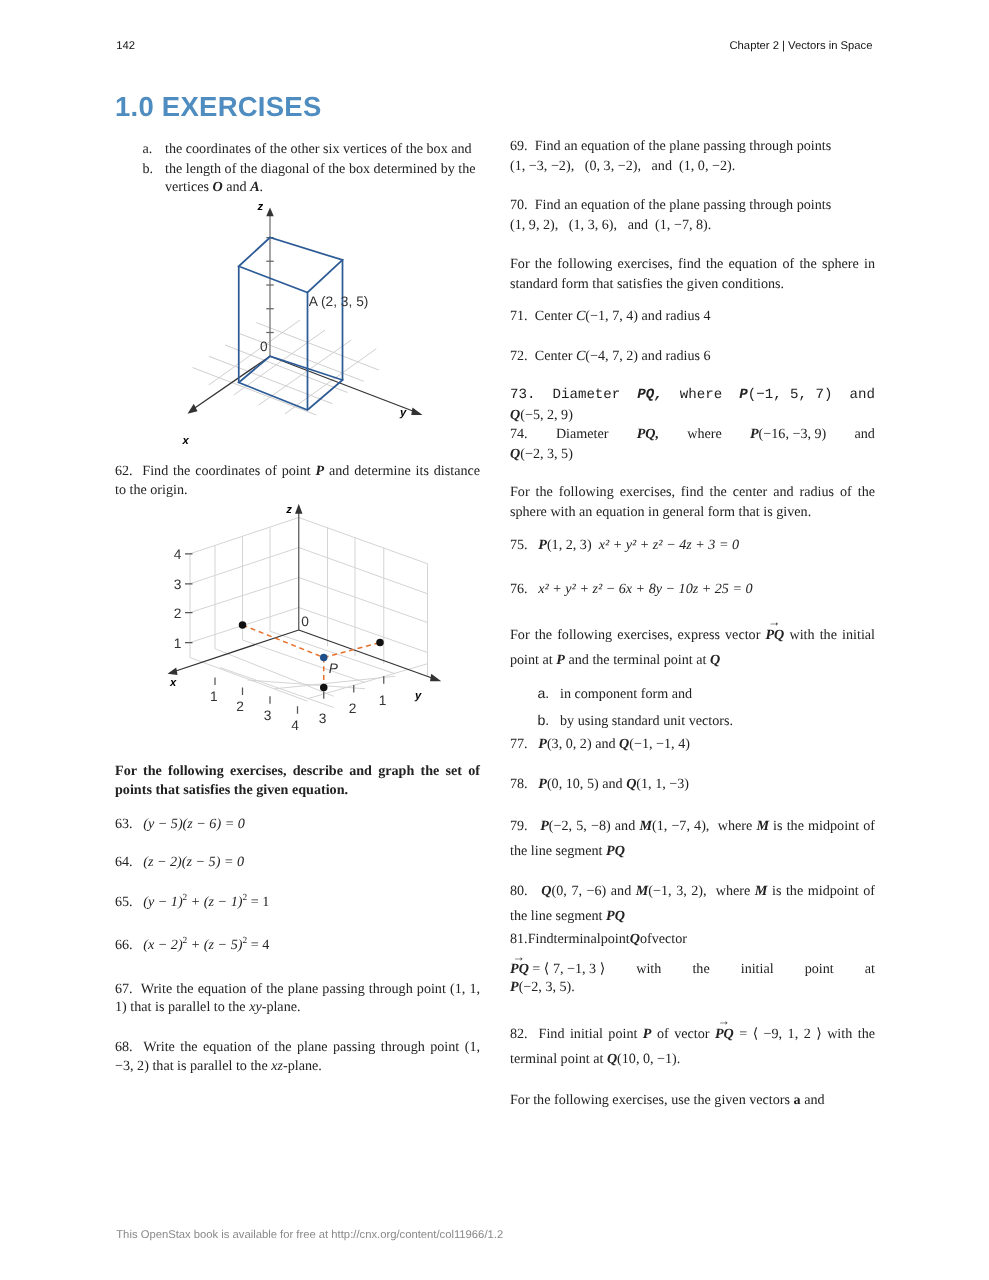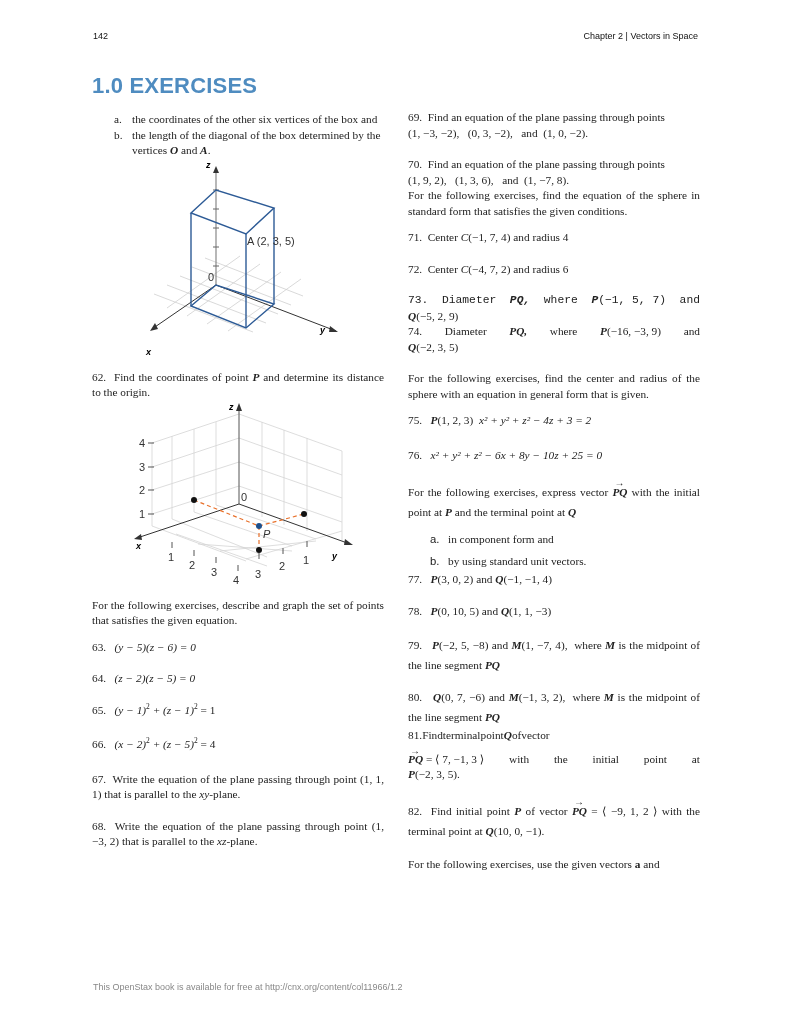--- a/index.html
+++ b/index.html
@@ -157,21 +157,21 @@
     </g>
     <text x="36" y="160" font-size="11" fill="#333">1</text>
     <text x="57" y="168" font-size="11" fill="#333">2</text>
     <text x="79" y="175" font-size="11" fill="#333">3</text>
     <text x="101" y="183" font-size="11" fill="#333">4</text>
     <text x="123" y="177" font-size="11" fill="#333">3</text>
     <text x="147" y="169" font-size="11" fill="#333">2</text>
     <text x="171" y="163" font-size="11" fill="#333">1</text>
   </svg>
 
-  <p class="p" style="margin-top:12px;">For the following exercises, describe and graph the set of points that satisfies the given equation.</p>
+  <p class="p" style="margin-top:24px;font-weight:bold;">For the following exercises, describe and graph the set of points that satisfies the given equation.</p>
   <p class="p" style="margin-top:11px;"><span>63.</span>&nbsp;&nbsp; <span class="m">(y − 5)(z − 6) = 0</span></p>
   <p class="p" style="margin-top:16px;"><span>64.</span>&nbsp;&nbsp; <span class="m">(z − 2)(z − 5) = 0</span></p>
   <p class="p" style="margin-top:16px;"><span>65.</span>&nbsp;&nbsp; <span class="m">(y − 1)</span><sup>2</sup><span class="m"> + (z − 1)</span><sup>2</sup><span> = 1</span></p>
   <p class="p" style="margin-top:19px;"><span>66.</span>&nbsp;&nbsp; <span class="m">(x − 2)</span><sup>2</sup><span class="m"> + (z − 5)</span><sup>2</sup><span> = 4</span></p>
 
   <p class="p" style="margin-top:19px;">
     <span>67.</span>&nbsp;
     <span>Write the equation of the plane passing through point</span>
     <span>(1, 1, 1)</span>
     <span>that is parallel to the</span>
@@ -190,21 +190,21 @@
   <p class="p">
     <span>69.</span>&nbsp;
     <span>Find an equation of the plane passing through points</span><br>
     <span style="white-space:pre;">(1, −3, −2),   (0, 3, −2),   and  (1, 0, −2).</span>
   </p>
   <p class="p" style="margin-top:16px;">
     <span>70.</span>&nbsp;
     <span>Find an equation of the plane passing through points</span><br>
     <span style="white-space:pre;">(1, 9, 2),   (1, 3, 6),   and  (1, −7, 8).</span>
   </p>
-  <p class="p" style="margin-top:0;">For the following exercises, find the equation of the sphere in standard form that satisfies the given conditions.</p>
+  <p class="p" style="margin-top:16px;">For the following exercises, find the equation of the sphere in standard form that satisfies the given conditions.</p>
 
   <p class="p" style="margin-top:11px;">
     <span>71.</span>&nbsp;
     <span>Center</span>
     <span class="m">C</span><span>(−1, 7, 4)</span>
     <span>and radius</span>
     <span>4</span>
   </p>
   <p class="p" style="margin-top:16px;">
     <span>72.</span>&nbsp;
@@ -231,21 +231,21 @@
     <span><span class="b">P</span><span>(−16, −3, 9)</span></span>
     <span>and</span>
   </p>
   <p class="p"><span class="b">Q</span><span>(−2, 3, 5)</span></p>
 
   <p class="p" style="margin-top:16px;">For the following exercises, find the center and radius of the sphere with an equation in general form that is given.</p>
 
   <p class="p" style="margin-top:11px;">
     <span>75.</span>&nbsp;&nbsp;
     <span class="b">P</span><span>(1, 2, 3)</span>&nbsp;
-    <span class="m">x² + y² + z² − 4z + 3 = 2</span>
+    <span class="m">x² + y² + z² − 4z + 3 = 0</span>
   </p>
   <p class="p" style="margin-top:19px;">
     <span>76.</span>&nbsp;&nbsp;
     <span class="m">x² + y² + z² − 6x + 8y − 10z + 25 = 0</span>
   </p>
 
   <p class="p" style="margin-top:19px;line-height:20px;">
     <span>For the following exercises, express vector</span>
     <span class="vec">PQ</span>
     <span>with the initial point at</span>

